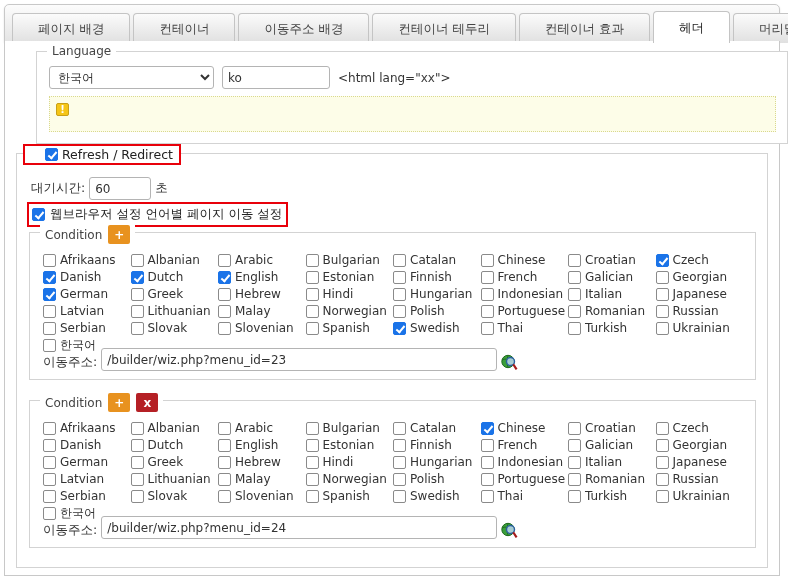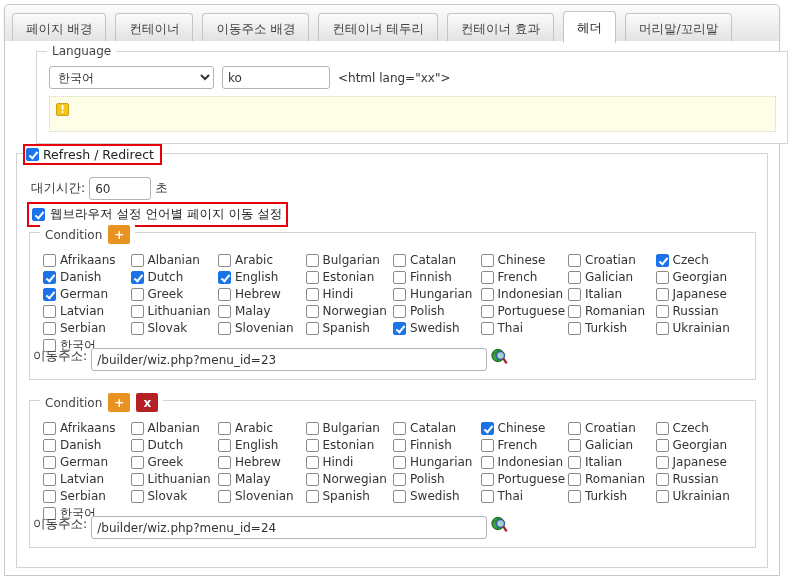--- a/index.html
+++ b/index.html
@@ -28,22 +28,22 @@
   .tabs {
     position: absolute;
     left: 7px; top: 6px;
     display: flex;
     align-items: flex-end;
     height: 32px;
   }
   .tab {
     height: 30px;
     line-height: 29px;
-    padding: 0 13px;
-    margin-right: 9px;
+    padding: 0 25px;
+    margin-right: 3px;
     font-size: 12.5px;
     color: #444;
     background: linear-gradient(to bottom, #fbfbfb 0%, #ececec 55%, #e0e0e0 100%);
     border: 1px solid #c4c4c4;
     border-bottom: none;
     border-radius: 4px 4px 0 0;
     cursor: pointer;
     white-space: nowrap;
   }
   .tab.active {
@@ -143,21 +143,21 @@
 
   
   #refresh-fs { left: 11px; top: 112px; width: 752px; height: 415px; }
   #refresh-fs > .fs-legend { left: 8px; }
 
   .hl {
     outline: 2px solid #e8000a;
     outline-offset: 0px;
   }
   .legend-hl {
-    padding: 1px 6px 1px 1px;
+    padding: 1px 6px 1px 20px;
   }
 
   .cb {
     -webkit-appearance: none; appearance: none;
     width: 13px; height: 13px;
     border: 1px solid #8a8a8a;
     border-radius: 2px;
     background: #ffffff;
     margin: 0;
     vertical-align: -2px;
@@ -237,22 +237,22 @@
     height: 17px;
     font-size: 12px;
     color: #333;
     white-space: nowrap;
     cursor: pointer;
   }
   .lang-item span { line-height: 17px; }
 
   .url-row {
     position: absolute;
-    left: 3px; bottom: 8px;
-    display: flex; align-items: flex-start; gap: 4px;
+    left: 13px; bottom: 8px;
+    display: flex; align-items: flex-end; gap: 4px;
     font-size: 12.5px; color: #333;
   }
   .url-input { width: 396px; }
   .globe-icon {
     width: 17px; height: 17px;
     position: relative;
     display: inline-block;
     cursor: pointer;
     flex: 0 0 auto;
   }

